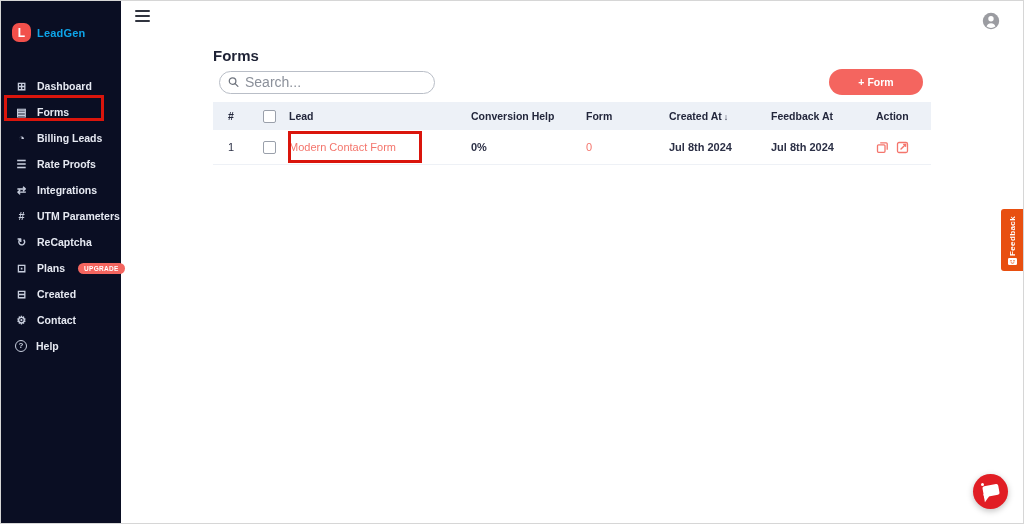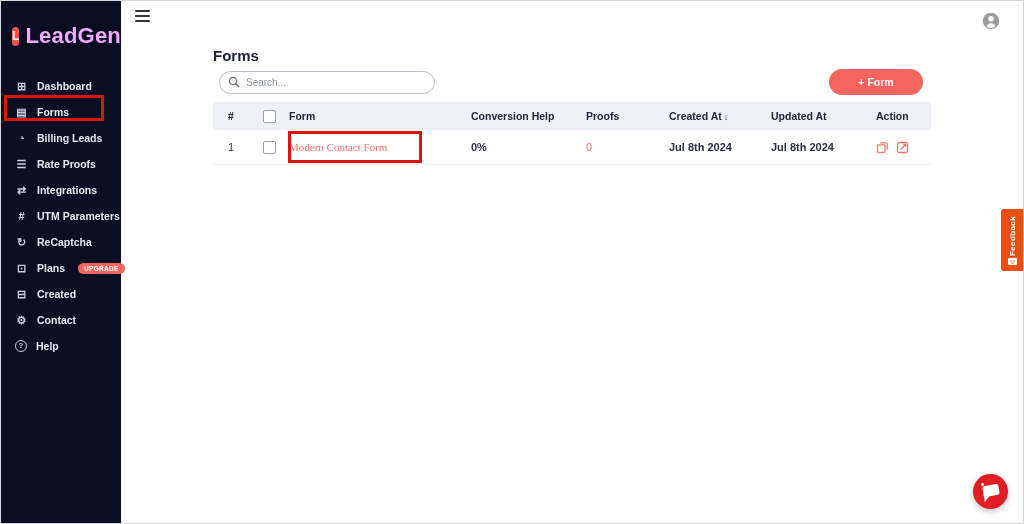--- a/index.html
+++ b/index.html
@@ -5,21 +5,21 @@
   * { box-sizing: border-box; margin: 0; padding: 0; }
   html,body { width: 1024px; height: 524px; }
   body { font-family: "Liberation Sans", sans-serif; background: #fff; position: relative; overflow: hidden; }
   .page { position: absolute; inset: 0; border: 1px solid #d6d6d6; background: #fff; }
 
   
   .sidebar { position: absolute; left: 0; top: 0; bottom: 0; width: 120px; background: #0a0e23; color: #e6e9f2; }
   .logo-row { display: flex; align-items: center; gap: 6px; padding: 22px 0 0 11px; }
   .logo-mark { width: 19px; height: 19px; border-radius: 7px; background: #f2504b; color: #fff;
                font-size: 12px; font-weight: bold; display: flex; align-items: center; justify-content: center; }
-  .logo-text { color: #f0abfc; font-size: 22px; font-weight: bold; letter-spacing: .2px; }
+  .logo-text { color: #0ea5e9; font-size: 11px; font-weight: bold; letter-spacing: .2px; }
   .nav { position: absolute; top: 72px; left: 0; right: 0; }
   .nav-item { height: 26px; display: flex; align-items: center; gap: 9px; padding-left: 14px;
               font-size: 10.5px; font-weight: 600; color: #e6e9f2; cursor: pointer; }
   .nav-ic { width: 13px; font-size: 11px; color: #c7cddd; text-align: center; flex: 0 0 13px; }
   .nav-ic.circ { width: 12px; height: 12px; border: 1px solid #c7cddd; border-radius: 50%; font-size: 8px;
                  line-height: 10px; flex: 0 0 12px; }
   .upgrade-badge { background: #f4655f; color: #fff; font-size: 6.5px; font-weight: bold; letter-spacing: .3px;
                    border-radius: 8px; padding: 2px 6px; margin-left: 4px; }
 
   
@@ -27,34 +27,34 @@
   .hamburger span { display: block; height: 2px; background: #30343f; margin-bottom: 3px; border-radius: 1px; }
   .avatar { position: absolute; left: 981px; top: 11px; width: 18px; height: 18px; cursor: pointer; }
 
   
   .content { position: absolute; left: 212px; top: 46px; width: 718px; }
   .page-title { font-size: 15px; font-weight: 600; color: #1e2235; }
   .toolbar { margin-top: 5px; height: 26px; display: flex; align-items: center; justify-content: space-between;
              padding: 0 8px 0 6px; }
   .search-box { width: 216px; height: 23px; border: 1.5px solid #b9bec7; border-radius: 12px; display: flex;
                 align-items: center; padding: 0 8px; gap: 6px; background: #fff; }
-  .search-box input { border: 0; outline: 0; flex: 1; font-size: 10px; color: #3a3f4c;
+  .search-box input { border: 0; outline: 0; flex: 1; font-size: 14px; color: #3a3f4c;
                       font-family: "Liberation Sans", sans-serif; background: transparent; }
   .search-box input::placeholder { color: #8b909a; }
   .add-btn { width: 94px; height: 26px; background: #f4655f; color: #fff; border: 0; border-radius: 13px;
              font-size: 10.5px; font-weight: 600; cursor: pointer; font-family: "Liberation Sans", sans-serif; }
 
   .grid-row { display: grid; grid-template-columns: 36px 40px 182px 115px 83px 102px 105px 1fr; align-items: center; }
   .thead { background: #edf1f7; height: 28px; font-size: 10.5px; font-weight: 600; color: #23273c; margin-top: 7px; }
   .trow  { background: #fff; height: 35px; font-size: 11px; color: #2c3046; border-bottom: 1px solid #eef1f6; }
   .c-center { text-align: center; }
   .cb { width: 13px; height: 13px; border: 1.5px solid #9aa0ab; border-radius: 2px; background: #fff;
         margin: 0 auto; display: block; cursor: pointer; }
   .sort-arrow { font-size: 9px; margin-left: 2px; }
-  .form-link { color: #f4756c; cursor: pointer; font-weight: 500; font-family: Liberation Serif, serif; }
+  .form-link { color: #f4756c; cursor: pointer; font-weight: 500; }
   .leads-val { color: #f4756c; }
   .cell-strong { font-weight: 600; }
   .actions { display: flex; gap: 7px; align-items: center; }
   .actions svg { cursor: pointer; }
 
   
   .ann { position: absolute; border: 3px solid #da150c; pointer-events: none; z-index: 40; }
   .ann-sidebar { left: 3px; top: 94px; width: 100px; height: 26px; }
   .ann-cell { left: 287px; top: 130px; width: 134px; height: 32px; }
 
@@ -159,27 +159,27 @@
         <input type="text" placeholder="Search..." style="">
       </div>
       <button class="add-btn">+ Form</button>
     </div>
 
     <div class="grid-row thead">
       <div class="c-center">#</div>
       <div class="c-center">
         <span class="cb"></span>
       </div>
+      <div>Lead</div>
+      <div>Conversion Help</div>
       <div>Form</div>
-      <div>Conversion Help</div>
-      <div>Proofs</div>
       <div>
         <span>Created At</span><span class="sort-arrow">↓</span>
       </div>
-      <div>Updated At</div>
+      <div>Feedback At</div>
       <div>Action</div>
     </div>
 
     <div class="grid-row trow">
       <div class="c-center">1</div>
       <div class="c-center">
         <span class="cb"></span>
       </div>
       <div><span class="form-link">Modern Contact Form</span></div>
       <div class="cell-strong">0%</div>

